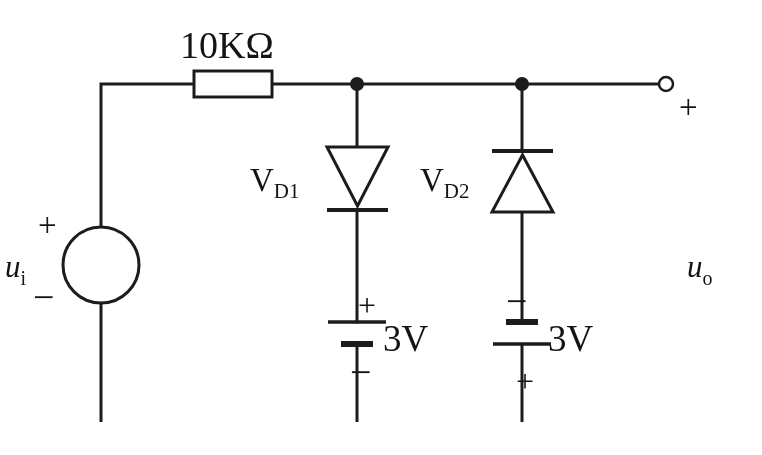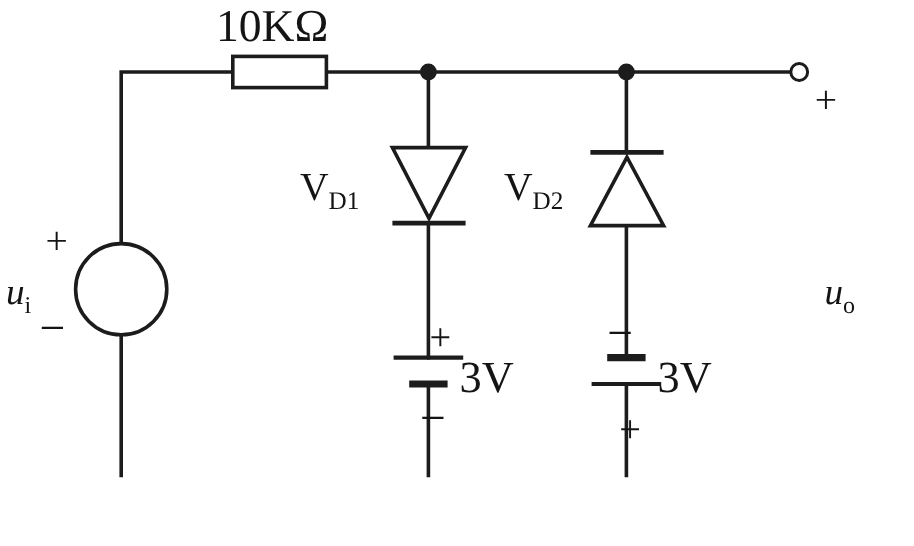--- a/index.html
+++ b/index.html
@@ -6,20 +6,21 @@
     margin: 0;
     padding: 0;
     background: #ffffff;
   }
   .stage {
     position: relative;
     width: 762px;
     height: 398px;
     background: #ffffff;
     overflow: hidden;
+    margin-top: 24px;
   }
   svg text {
     font-family: "Liberation Serif", serif;
     fill: #141414;
   }
 </style>
 </head>
 <body>
 
 <div class="stage">

